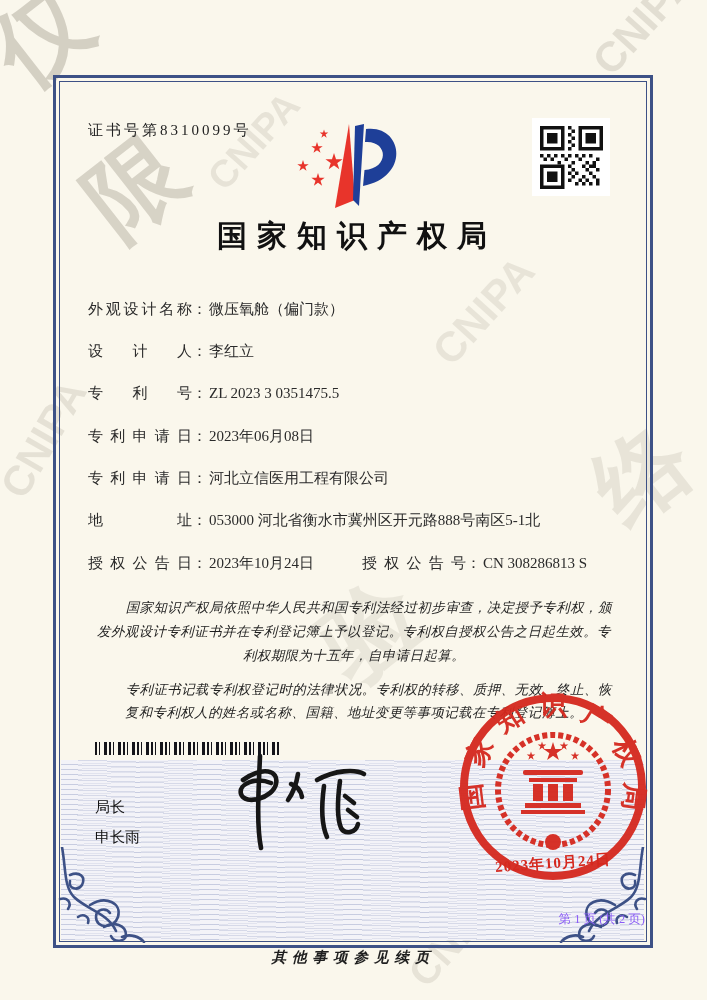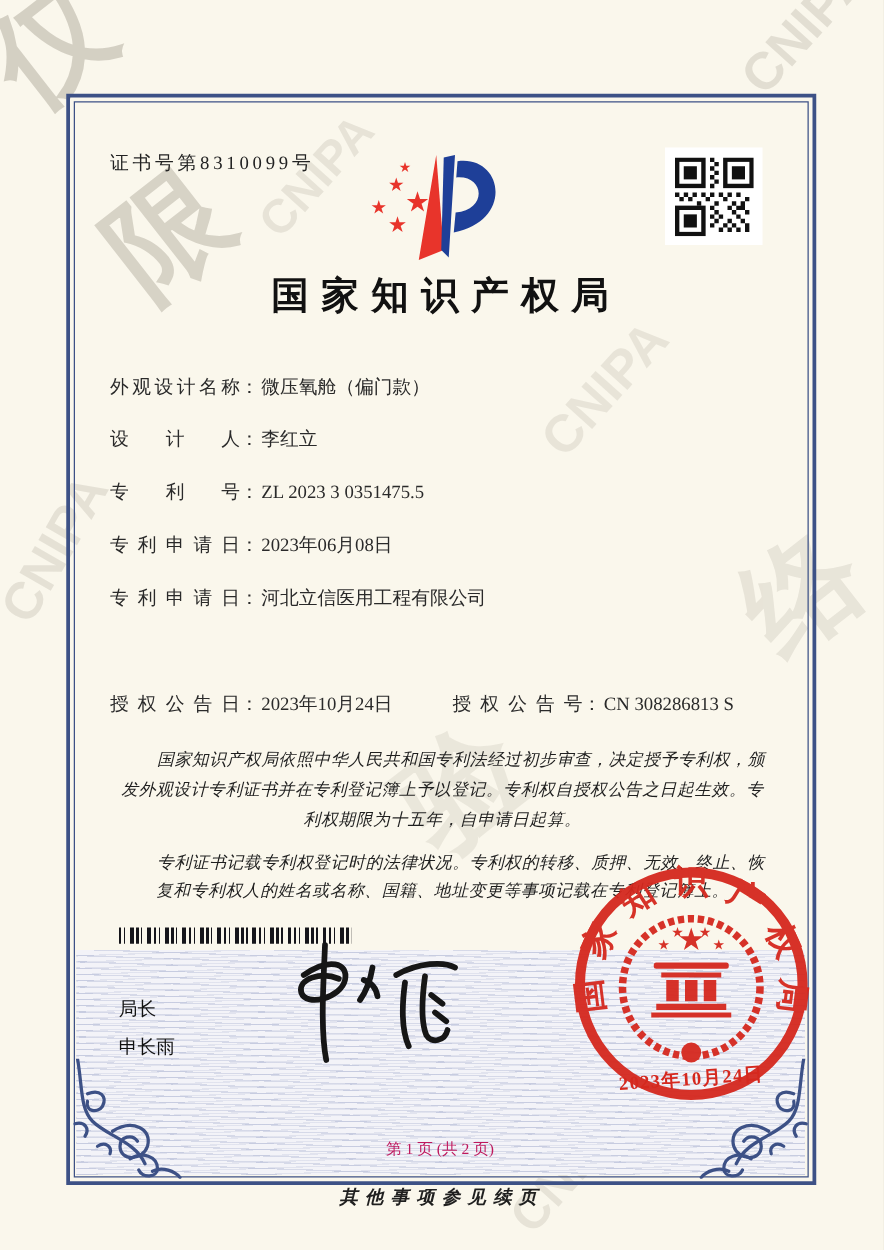--- a/index.html
+++ b/index.html
@@ -54,21 +54,21 @@
   .barcode{position:absolute;left:95px;top:742px;width:186px;height:13px;z-index:2;
     background:
       repeating-linear-gradient(90deg,#15151a 0 2px,rgba(0,0,0,0) 2px 4px,#15151a 4px 5px,rgba(0,0,0,0) 5px 9px,#15151a 9px 12px,rgba(0,0,0,0) 12px 14px);}
   .signer{position:absolute;left:95px;z-index:2;font-family:"Liberation Sans","DejaVu Sans",sans-serif;
           font-size:15px;color:#111;}
   .signer.t{top:798px;} .signer.n{top:828px;}
   .signature{position:absolute;left:205px;top:748px;z-index:2;}
   .seal{position:absolute;left:456px;top:690px;z-index:3;opacity:.95;}
   .seal-date{position:absolute;left:462px;top:854px;width:182px;text-align:center;z-index:3;
              color:#d5281e;font-size:15px;letter-spacing:1px;transform:rotate(-4deg);font-weight:bold;}
-  .page-ind{position:absolute;left:59px;top:911px;width:586px;text-align:center;font-size:12.5px;z-index:2;color:#be185d;}
+  .page-ind{position:absolute;left:59px;top:911px;width:586px;text-align:right;font-size:12.5px;z-index:2;color:#8b5cf6;}
   .cont-note{position:absolute;left:0;top:948px;width:707px;text-align:center;z-index:2;
              font-size:14.5px;font-style:italic;letter-spacing:6px;color:#1f1f1f;font-weight:bold;}
 </style>
 </head>
 <body>
 
 <div class="page">
 
   <span class="wm w0">仅</span>
   <span class="wm w1">限</span>
@@ -163,20 +163,23 @@
   </div>
   <div class="frow" style="top:384px">
     <span class="flabel">专利号</span><span class="fsep">：</span><span class="fvalue">ZL 2023 3 0351475.5</span>
   </div>
   <div class="frow" style="top:427px">
     <span class="flabel">专利申请日</span><span class="fsep">：</span><span class="fvalue">2023年06月08日</span>
   </div>
   <div class="frow" style="top:469px">
     <span class="flabel">专利申请日</span><span class="fsep">：</span><span class="fvalue">河北立信医用工程有限公司</span>
   </div>
+  <div class="frow" style="top:511px">
+    <span class="flabel">地址</span><span class="fsep">：</span><span class="fvalue">053000 河北省衡水市冀州区开元路888号南区5-1北</span>
+  </div>
   <div class="frow" style="top:554px">
     <span class="flabel">授权公告日</span><span class="fsep">：</span><span class="fvalue">2023年10月24日</span><span class="spacer"></span><span class="flabel">授权公告号</span><span class="fsep">：</span><span class="fvalue">CN 308286813 S</span>
   </div>
 
   <div class="body-text">
     <p>国家知识产权局依照中华人民共和国专利法经过初步审查，决定授予专利权，颁发外观设计专利证书并在专利登记簿上予以登记。专利权自授权公告之日起生效。专利权期限为十五年，自申请日起算。</p>
     <p>专利证书记载专利权登记时的法律状况。专利权的转移、质押、无效、终止、恢复和专利权人的姓名或名称、国籍、地址变更等事项记载在专利登记簿上。</p>
   </div>
 
   <div class="barcode"></div>

